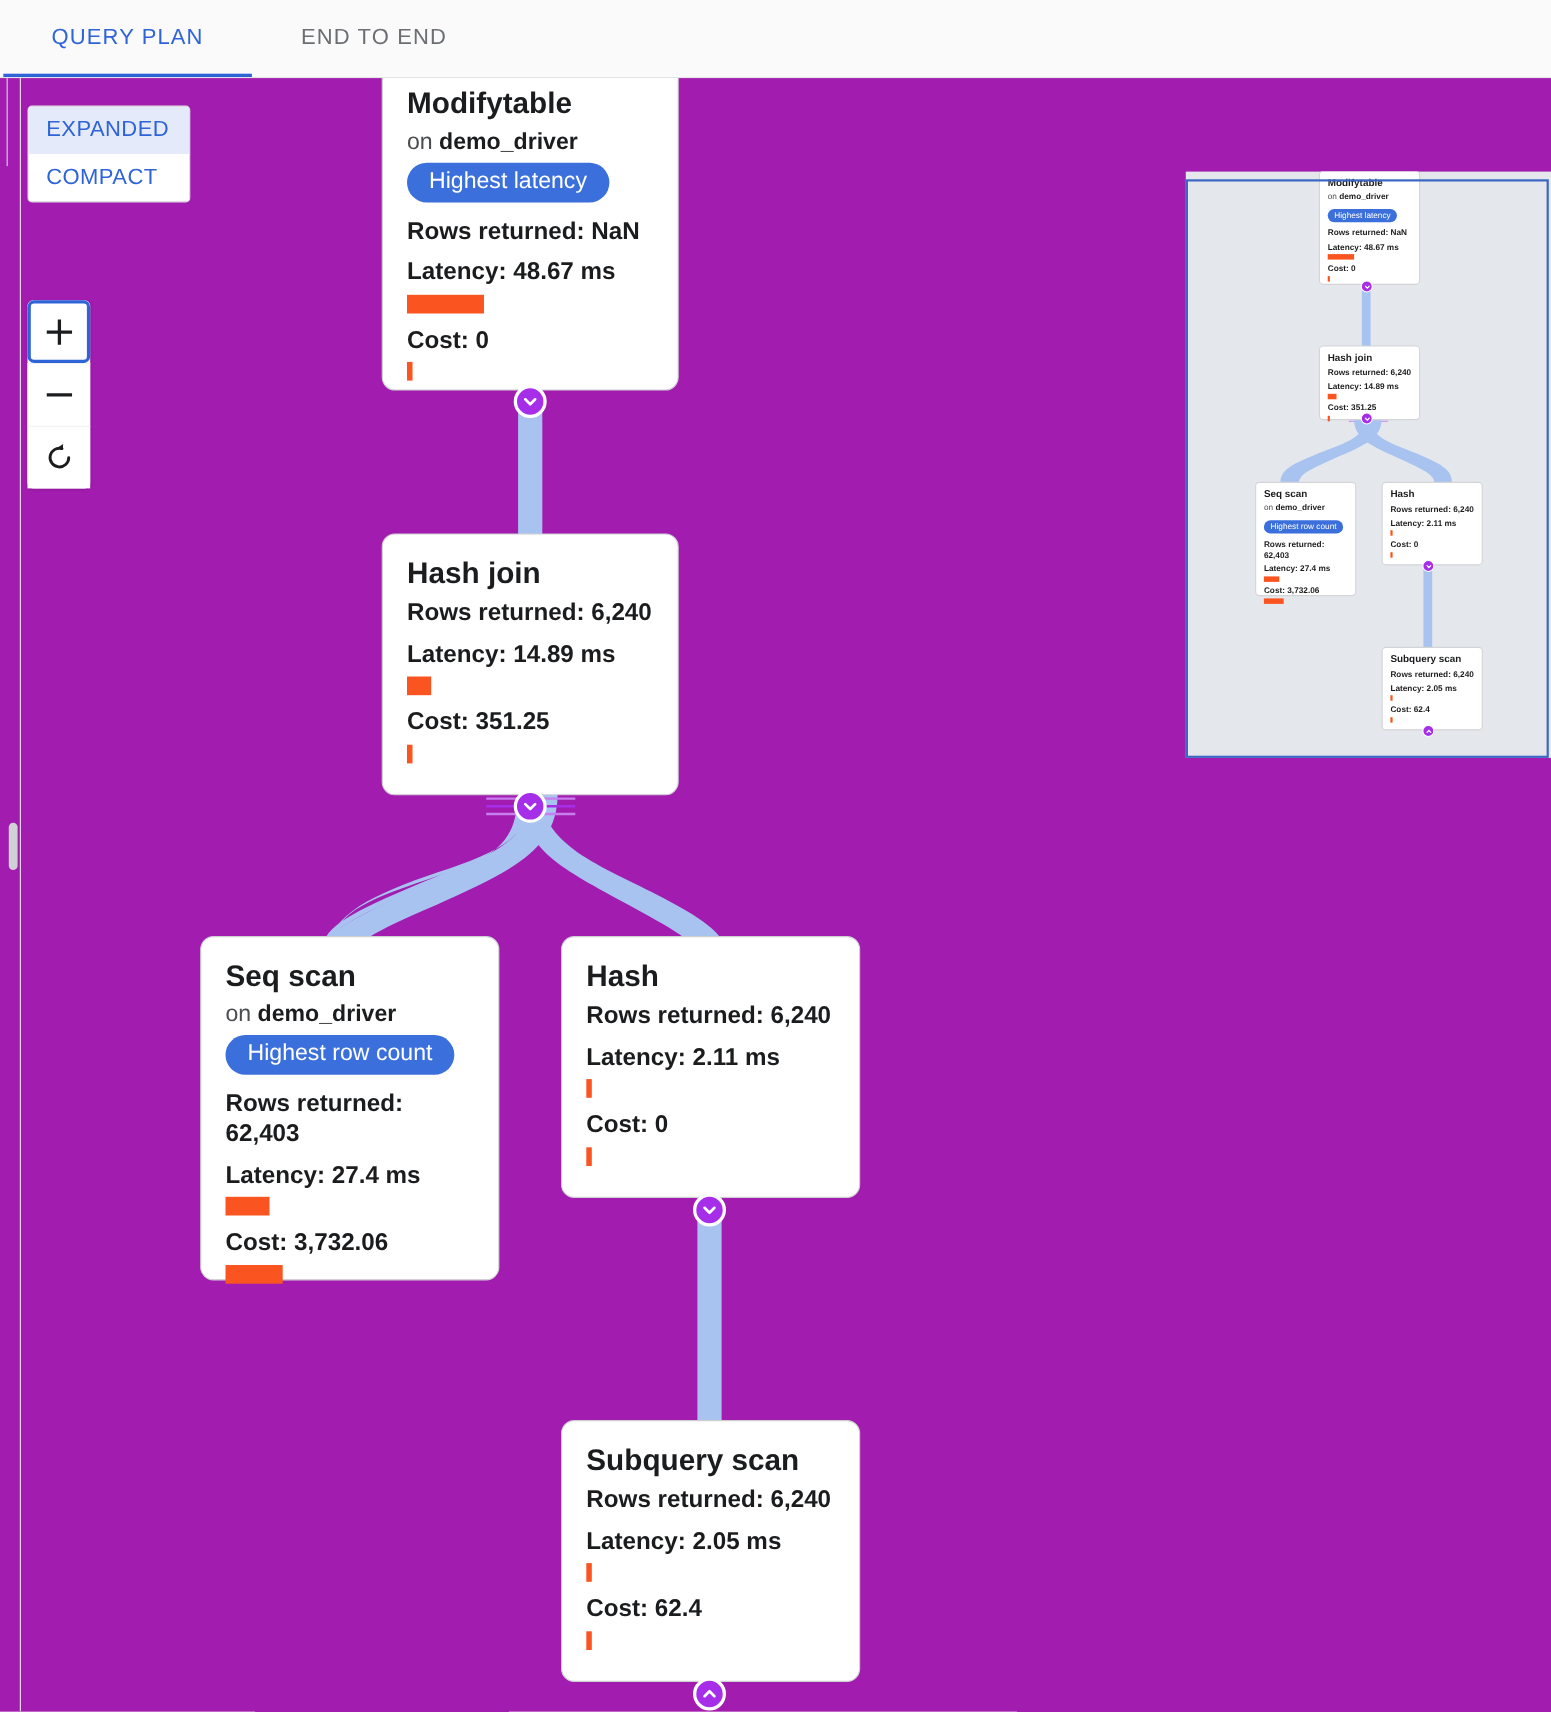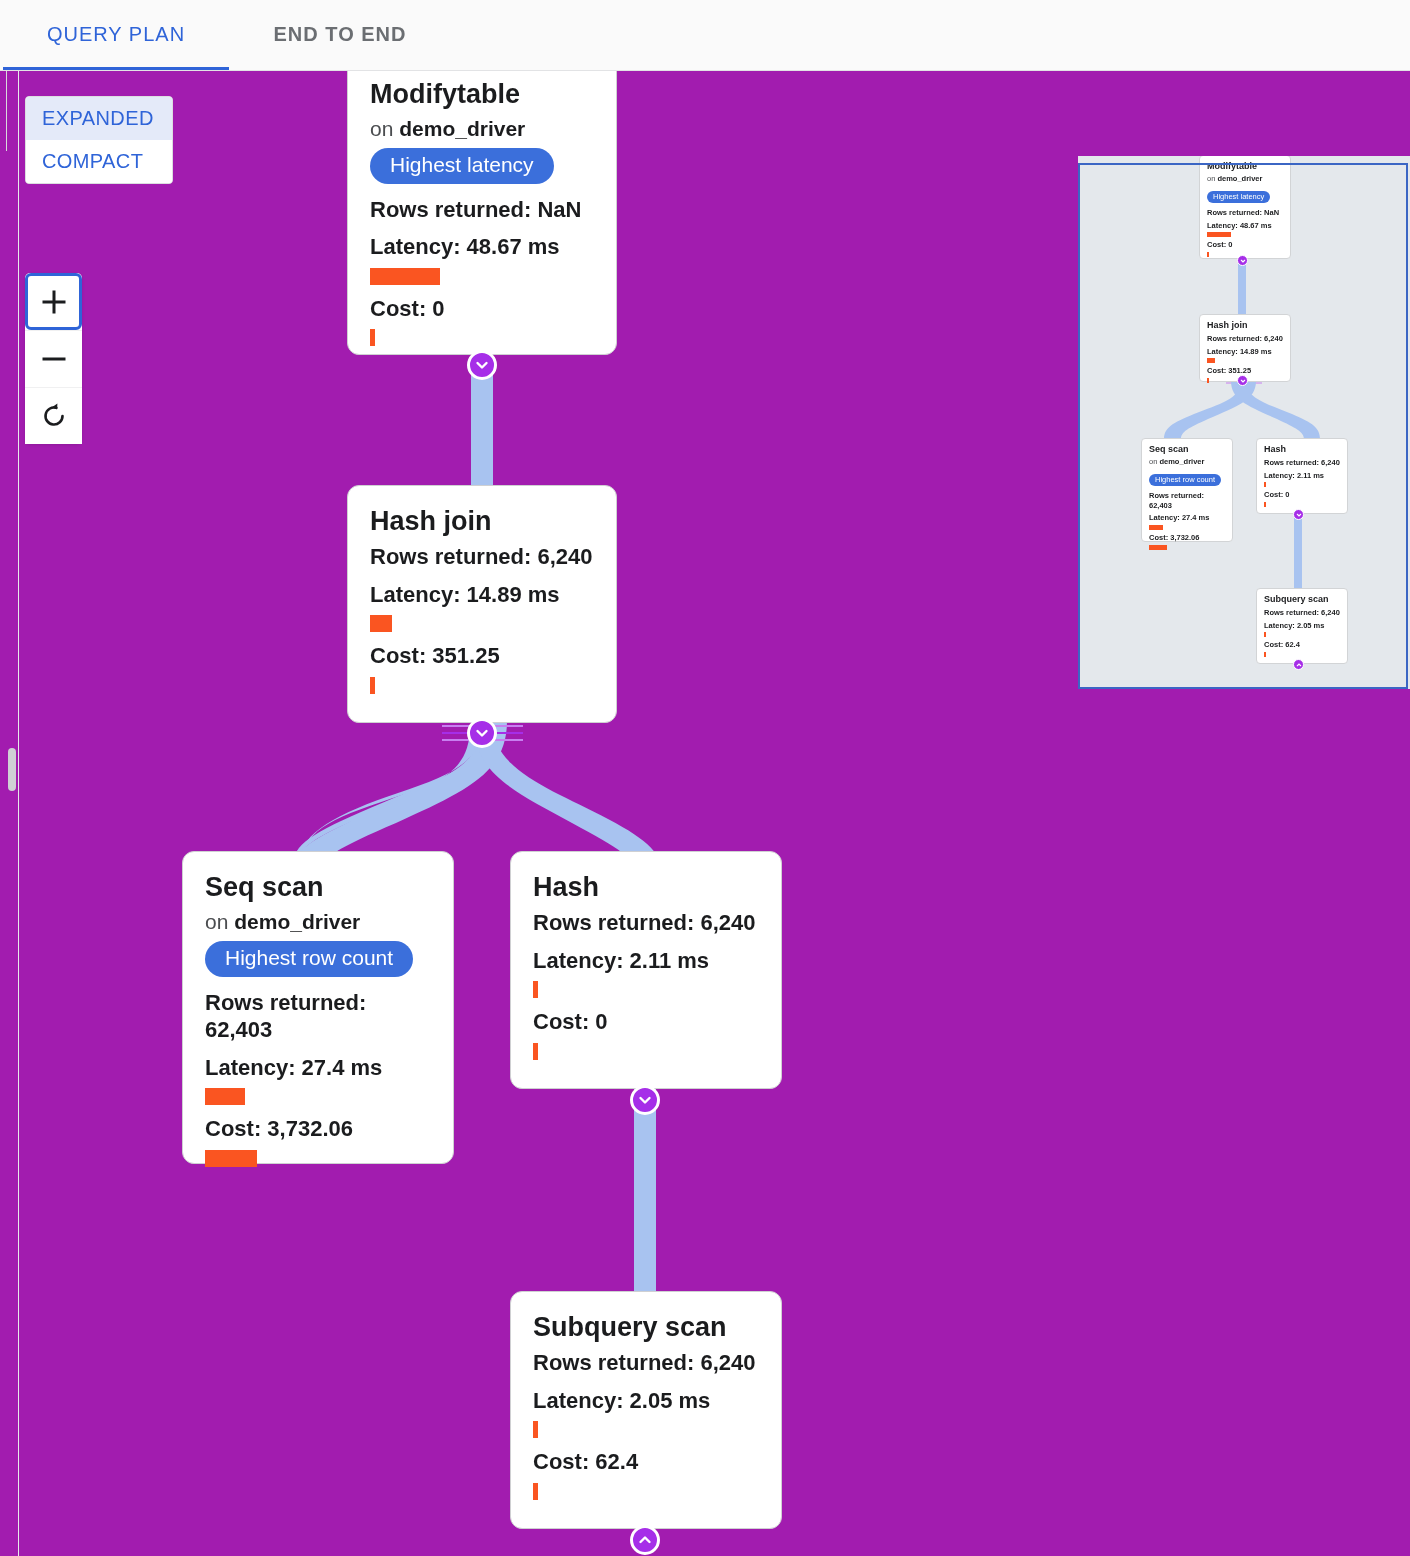--- a/index.html
+++ b/index.html
@@ -234,21 +234,21 @@
     background: #a62ee8; border: 1.5px solid #ffffff;
     display: flex; align-items: center; justify-content: center;
     z-index: 23; padding: 0;
   }
 </style>
 </head>
 <body>
 
 <div class="tabbar">
   <button class="tab active" style="left:3px; width:226px;">QUERY PLAN</button>
-  <button class="tab" style="left:245px; width:190px;font-weight:bold;">END TO END</button>
+  <button class="tab" style="left:245px; width:190px;">END TO END</button>
   <div class="tab-underline"></div>
 </div>
 
 <div class="canvas">
 
   <div class="canvas-left-rule"></div>
   <div class="canvas-left-rule2"></div>
   <div class="drag-handle"></div>
 
   <svg class="edges" viewBox="0 0 1410 1485" xmlns="http://www.w3.org/2000/svg">

